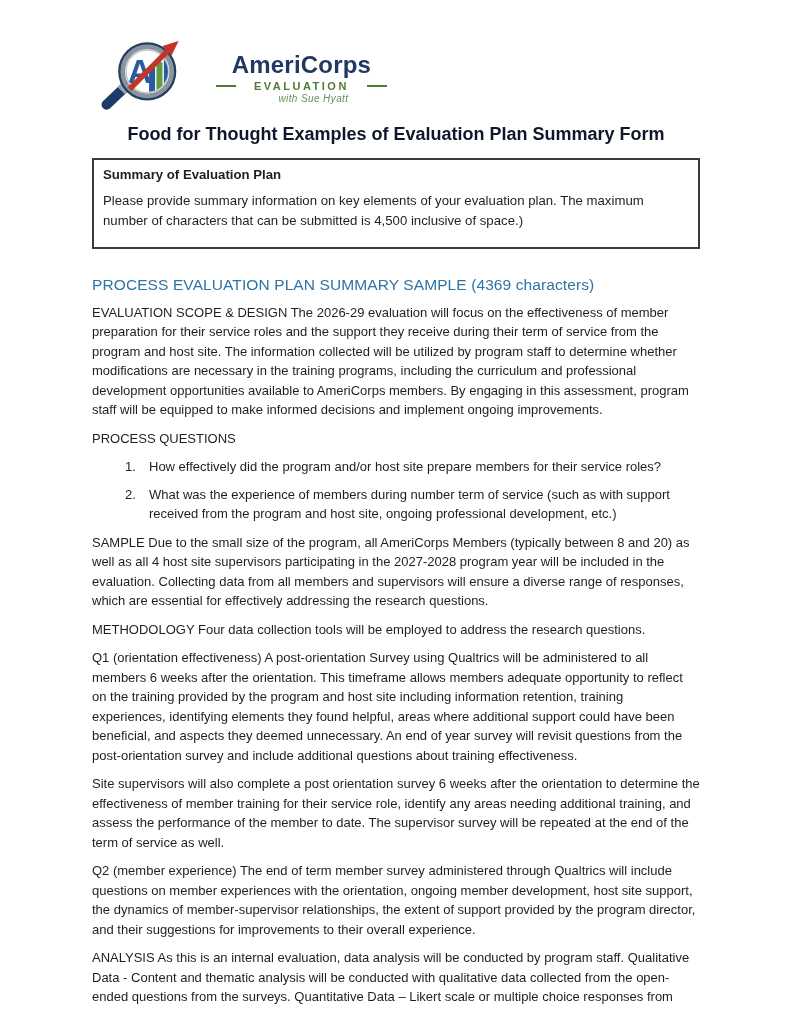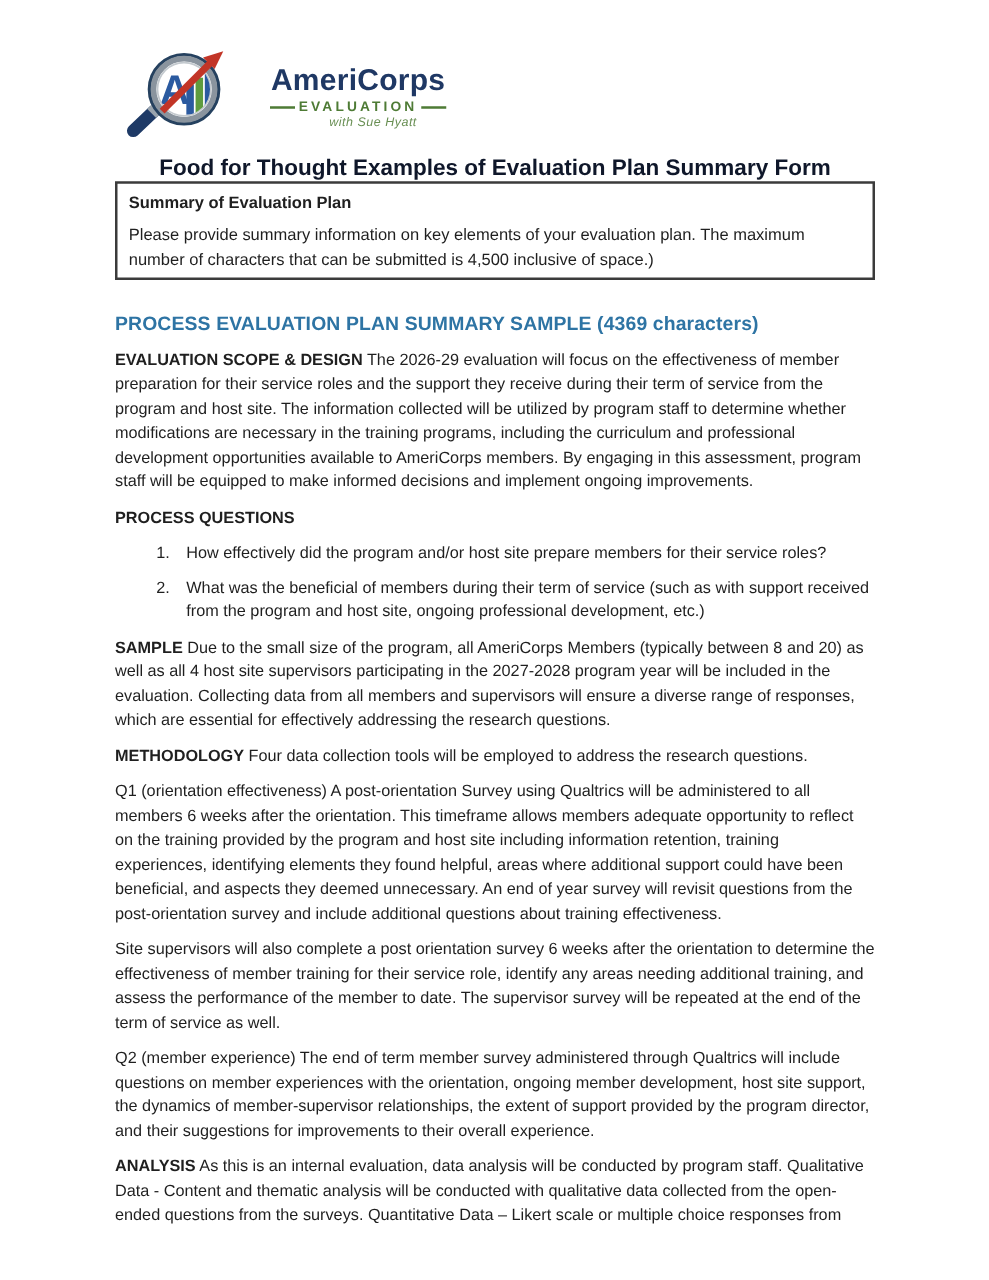--- a/index.html
+++ b/index.html
@@ -17,59 +17,60 @@
 
   
   .logo-row { display: flex; align-items: center; gap: 10px; margin-left: 2px; height: 72px; }
   .logo-mark { width: 112px; height: 72px; flex: 0 0 auto; }
   .logo-text { display: flex; flex-direction: column; align-items: center; margin-top: 2px; }
   .logo-brand {
     font-size: 24px; font-weight: bold; letter-spacing: 0.2px;
     color: var(--logo-navy, #1f3864);
   }
   .logo-sub {
-    display: flex; align-items: center; gap: 3px; margin-top: 1px;
+    display: flex; align-items: center; gap: 18px; margin-top: 1px;
     color: var(--logo-green, #4e7b35);
     font-size: 11px; font-weight: bold; letter-spacing: 2.5px;
   }
   .logo-sub .dash { width: 20px; height: 0; border-top: 2px solid var(--logo-green, #4e7b35); }
   .logo-tagline {
     font-size: 10px; font-style: italic; margin-top: 1px;
     color: var(--logo-green, #4e7b35); opacity: 0.85; letter-spacing: 0.4px; margin-left: 24px;
   }
 
   
   h1.doc-title {
     margin-top: 12px;
     font-size: 18px; font-weight: bold; text-align: center;
     color: #0f172a;
   }
 
   
   .summary-box {
+    margin-top: 13px;
     border: 2px solid var(--box-border, #3b3b3b);
-    padding: 7px 11px 4px 9px;
+    padding: 7px 11px 16px 9px;
   }
   .summary-box .box-heading { font-size: 13.2px; font-weight: bold; }
   .summary-box .box-body { font-size: 13.2px; line-height: 1.5; margin-top: 9px; }
 
   
   h2.section-heading {
     margin-top: 27px;
-    font-size: 15.5px; font-weight: bold; letter-spacing: 0.1px;
+    font-size: 15.5px; font-weight: normal; letter-spacing: 0.1px;
     color: var(--section-heading, #2e74a4);
   }
 
   
   .body-copy { margin-top: 8px; }
   .body-copy p {
     font-size: 13px; line-height: 19.5px;
     margin-top: 9px;
   }
-  .lead { font-weight: bold; }
+  .lead { font-weight: normal; }
   .rq-list { margin: 9px 0 0 33px; list-style: none; }
   .rq-item { display: flex; gap: 10px; font-size: 13px; line-height: 19.5px; margin-top: 8px; }
   .rq-item .rq-num { flex: 0 0 14px; }
 </style>
 </head>
 <body>
 
 <div class="page">
 
   <div class="logo-row">
@@ -122,21 +123,21 @@
 
     <p><span class="lead">PROCESS QUESTIONS</span></p>
 
     <ol class="rq-list">
       <li class="rq-item">
         <span class="rq-num">1.</span>
         <span>How effectively did the program and/or host site prepare members for their service roles?</span>
       </li>
       <li class="rq-item">
         <span class="rq-num">2.</span>
-        <span>What was the beneficial of members during their term of service (such as with support received from the program and host site, ongoing professional development, etc.)</span>
+        <span>What was the experience of members during number term of service (such as with support received from the program and host site, ongoing professional development, etc.)</span>
       </li>
     </ol>
 
     <p><span class="lead">SAMPLE</span><span> Due to the small size of the program, all AmeriCorps Members (typically between 8 and 20) as well as all 4 host site supervisors participating in the 2027-2028 program year will be included in the evaluation. Collecting data from all members and supervisors will ensure a diverse range of responses, which are essential for effectively addressing the research questions.</span></p>
 
     <p><span class="lead">METHODOLOGY</span><span> Four data collection tools will be employed to address the research questions.</span></p>
 
     <p>Q1 (orientation effectiveness) A post-orientation Survey using Qualtrics will be administered to all members 6 weeks after the orientation. This timeframe allows members adequate opportunity to reflect on the training provided by the program and host site including information retention, training experiences, identifying elements they found helpful, areas where additional support could have been beneficial, and aspects they deemed unnecessary.  An end of year survey will revisit questions from the post-orientation survey and include additional questions about training effectiveness.</p>
 
     <p>Site supervisors will also complete a post orientation survey 6 weeks after the orientation to determine the effectiveness of member training for their service role, identify any areas needing additional training, and assess the performance of the member to date.  The supervisor survey will be repeated at the end of the term of service as well.</p>

